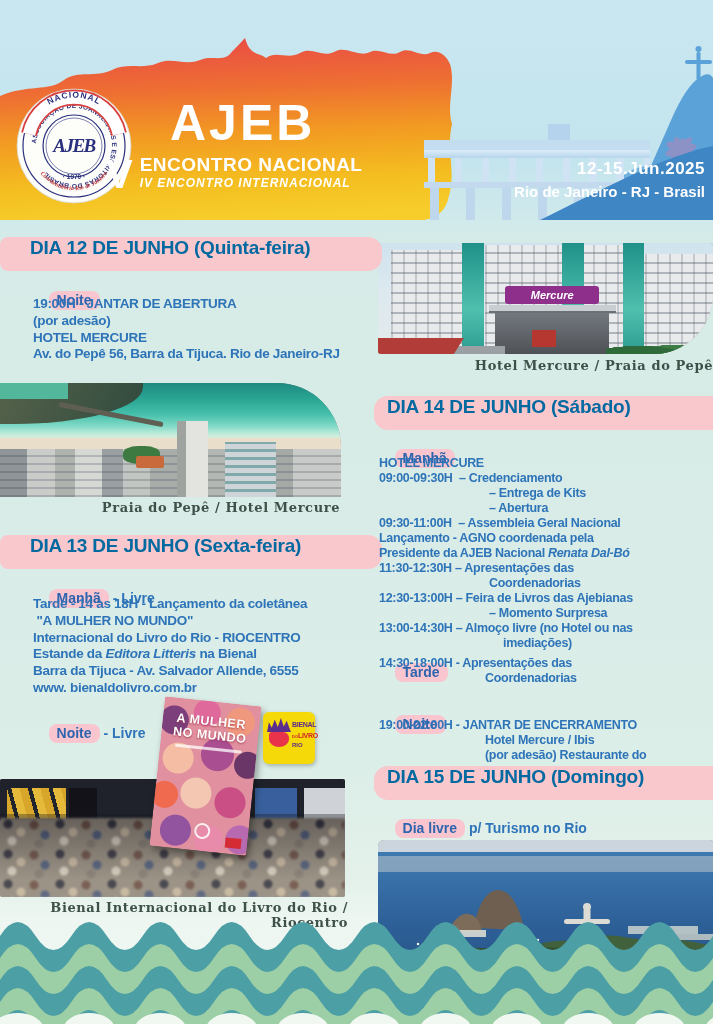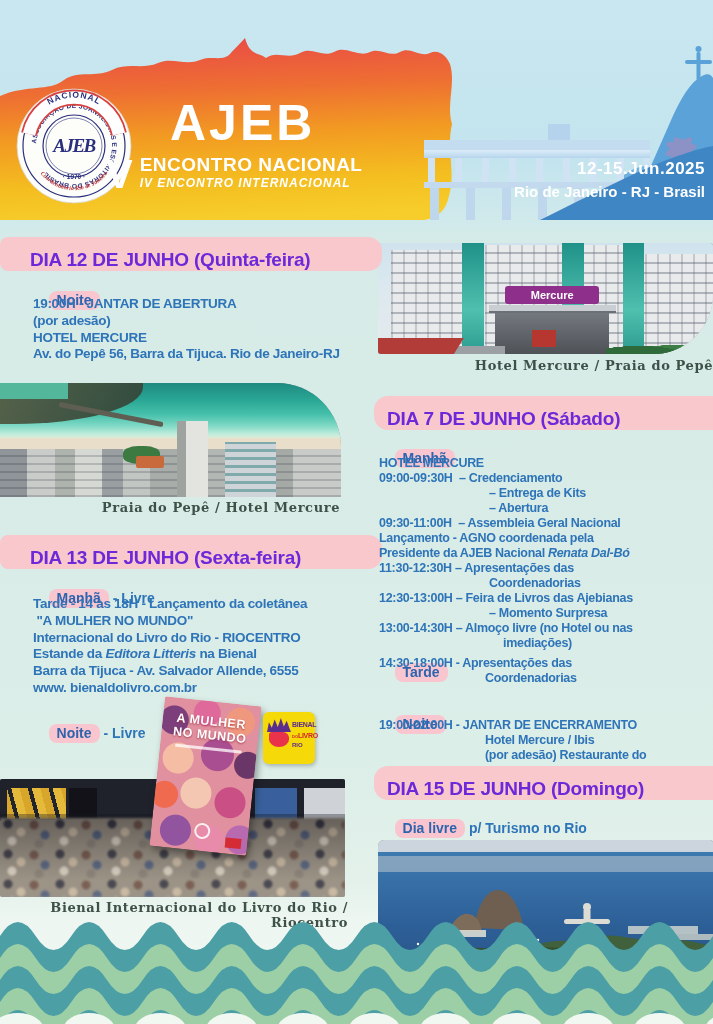--- a/index.html
+++ b/index.html
@@ -15,22 +15,22 @@
     font-size:50px;letter-spacing:3px;}
   .edition{position:absolute;left:106px;top:154px;z-index:4;display:flex;color:#fff;}
   .ed-num{font-size:40px;font-weight:bold;line-height:40px;margin-right:7px;}
   .ed-l1{font-size:19px;font-weight:bold;letter-spacing:.5px;line-height:22px;}
   .ed-l2{font-size:12px;font-weight:bold;font-style:italic;letter-spacing:1px;line-height:15px;}
   .date-block{position:absolute;right:8px;top:157px;z-index:4;text-align:right;color:#fff;font-weight:bold;}
   .date-line1{font-size:17px;line-height:24px;letter-spacing:.5px;}
   .date-line2{font-size:15px;line-height:22px;}
 
   
-  .bar{position:absolute;height:34px;background:#f8c8cc;color:#6d28d9;font-weight:bold;
-    font-size:19px;display:flex;align-items:flex-end;z-index:2;letter-spacing:-0.2px;}
+  .bar{position:absolute;height:34px;background:#f8c8cc;color:#0369a1;font-weight:bold;
+    font-size:19px;display:flex;align-items:flex-start;z-index:2;letter-spacing:-0.2px;}
   .bar-left{left:0;width:352px;border-radius:8px 14px 14px 8px;padding-left:30px;}
   .bar-right{left:374px;width:339px;border-radius:14px 0 0 14px;padding-left:13px;}
 
   
   .hl-row{position:absolute;z-index:2;font-weight:bold;font-size:14px;white-space:pre;}
   .hl{background:#f9c6d0;color:#2d64ad;padding:1px 8px 2px 8px;border-radius:8px;}
   .rest{color:#2e74b8;}
 
   
   .col-lines{position:absolute;z-index:2;color:#2e74b8;font-weight:bold;}
@@ -67,21 +67,21 @@
   .h-sky{position:absolute;inset:0;background:linear-gradient(180deg,#cfe3ee,#dde9ef 45%,#e4eaec);}
   .h-wing{position:absolute;top:6%;bottom:0;background-color:#e8eaec;
     background-image:repeating-linear-gradient(0deg,rgba(70,80,95,.35) 0 2px,transparent 2px 10px),
     repeating-linear-gradient(90deg,rgba(70,80,95,.22) 0 2px,transparent 2px 12px);}
   .h-wl{left:4%;width:26%;}
   .h-wc{left:32%;top:2%;width:42%;}
   .h-wr{left:76%;width:24%;top:10%;}
   .h-glass{position:absolute;top:0;bottom:0;width:6.5%;background:linear-gradient(180deg,#1f9188,#4fc0ae 60%,#2c9b90);}
   .h-g1{left:25%;} .h-g2{left:55%;} .h-g3{left:73%;}
   .h-sign{position:absolute;left:38%;top:39%;width:28%;height:16%;background:#8e2f8c;border-radius:3px;
-    display:flex;align-items:center;justify-content:center;color:#fff;font-weight:bold;font-size:11px;z-index:2;}
+    display:flex;align-items:center;justify-content:center;color:#fff;font-weight:bold;font-style:italic;font-size:11px;z-index:2;}
   .h-canopy{position:absolute;left:33%;top:56%;width:38%;height:5%;background:#c9ced2;box-shadow:0 2px 0 #6b7076;z-index:2;}
   .h-lobby{position:absolute;left:35%;top:61%;width:34%;height:39%;background:linear-gradient(180deg,#757a80,#4e5257);z-index:1;}
   .h-door{position:absolute;left:46%;top:78%;width:7%;height:16%;background:#b5372f;z-index:2;}
   .h-curb{position:absolute;left:-4%;bottom:0;width:28%;height:14%;background:#b23c38;transform:skewX(-32deg);z-index:2;}
   .h-road{position:absolute;left:0;bottom:0;width:38%;height:7%;background:#9aa0a3;z-index:1;}
   .h-shrub{position:absolute;left:68%;bottom:0;width:32%;height:13%;background:radial-gradient(ellipse at 30% 100%,#2f6b3a 0 40%,transparent 41%),radial-gradient(ellipse at 65% 100%,#3d7d46 0 45%,transparent 46%),radial-gradient(ellipse at 95% 100%,#2f6b3a 0 40%,transparent 41%);z-index:3;}
 
   #photo-crowd{left:0;top:779px;width:345px;height:118px;border-radius:2px;}
   .c-top{position:absolute;left:0;top:0;width:100%;height:36%;background:#1f222b;}
   .c-booth{position:absolute;top:8%;}
@@ -329,21 +329,21 @@
     <div class="h-canopy"></div>
     <div class="h-lobby"></div>
     <div class="h-door"></div>
     <div class="h-curb"></div>
     <div class="h-road"></div>
     <div class="h-shrub"></div>
   </div>
   <div class="cap" style="left:378px;top:358px;width:335px;text-align:right;padding-right:16px">Hotel Mercure / Praia do Pepê</div>
 
   <div class="bar bar-right" style="top:396px">
-    <span>DIA 7 DE JUNHO (Sábado)</span>
+    <span>DIA 14 DE JUNHO (Sábado)</span>
   </div>
   <div class="hl-row" style="left:379px;top:434px">
     <span class="hl">Manhã</span>
   </div>
   <div class="col-lines right-lines" style="left:379px;top:456px">
     <div class="ln">HOTEL MERCURE</div>
     <div class="ln">09:00-09:30H  – Credenciamento</div>
     <div class="ln ind">– Entrega de Kits</div>
     <div class="ln ind">– Abertura</div>
     <div class="ln">09:30-11:00H  – Assembleia Geral Nacional</div>

